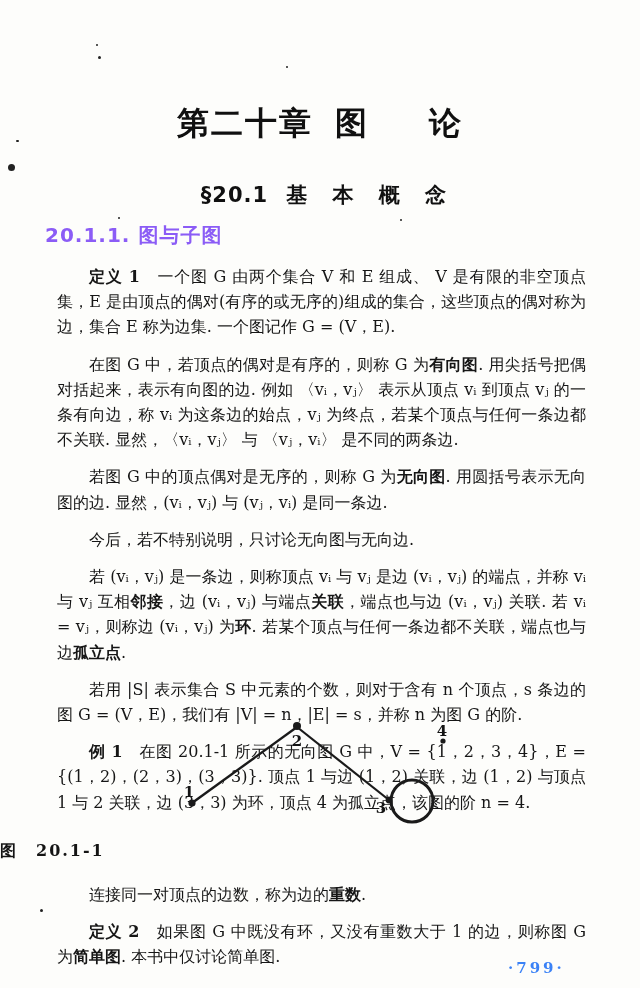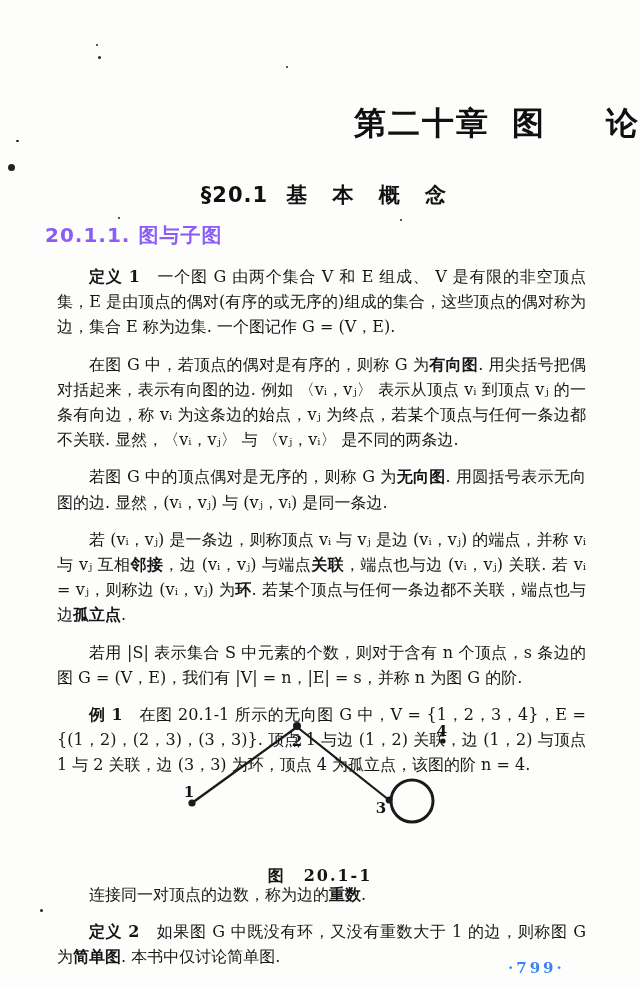--- a/index.html
+++ b/index.html
@@ -8,21 +8,21 @@
     width:640px;height:988px;
     margin:0 auto;
     background:#fdfdfb;
     color:#141414;
     font-family:"DejaVu Serif","Liberation Serif",serif;
     overflow:hidden;
   }
   
   .chapter-title{
     position:absolute;top:102px;left:0;width:640px;
-    display:flex;justify-content:flex-end;align-items:baseline;
+    display:flex;justify-content:center;align-items:baseline;
     font-family:"DejaVu Sans","Liberation Sans",sans-serif;
     font-weight:bold;font-size:32px;letter-spacing:2px;color:#101010;
   }
   .chapter-title .t1{margin-right:22px;}
   .chapter-title .t2{margin-right:60px;}
   .section-heading{
     position:absolute;top:181px;left:8px;width:640px;
     display:flex;justify-content:center;align-items:baseline;
     font-family:"DejaVu Sans","Liberation Sans",sans-serif;
     font-weight:bold;font-size:21px;color:#101010;
@@ -44,22 +44,22 @@
   .block-b{top:870px;}
   .para{margin:12px;text-indent:2em;}
   .para .b{font-weight:bold;}
   
   .figure-svg{position:absolute;left:148px;top:712px;}
   .figure-svg text{
     font-family:"DejaVu Serif","Liberation Serif",serif;
     font-weight:bold;font-size:15px;fill:#141414;
   }
   .figure-caption{
-    position:absolute;top:866px;left:0;width:640px;
-    text-align:center;font-weight:bold;font-size:16px;
+    position:absolute;top:841px;left:0;width:640px;
+    text-align:left;font-weight:bold;font-size:16px;
     letter-spacing:2px;color:#141414;
   }
   .page-number{
     position:absolute;top:959px;left:508px;
     font-weight:bold;font-size:15px;letter-spacing:3px;color:#3b82f6;
   }
   
   .speck{position:absolute;background:#222;border-radius:50%;}
   .speck.s1{left:8px;top:164px;width:7px;height:7px;}
   .speck.s2{left:16px;top:140px;width:3px;height:2px;border-radius:1px;}
@@ -94,20 +94,21 @@
     <span class="sec-num">§20.1</span>
     <span class="sec-text">基 本 概 念</span>
   </div>
 
   <div class="subsection-heading">20.1.1. 图与子图</div>
 
   <div class="body-block block-a">
       <p class="para"><span class="b">定义 1</span><span>　一个图 G 由两个集合 V 和 E 组成、 V 是有限的非空顶点集，E 是由顶点的偶对(有序的或无序的)组成的集合，这些顶点的偶对称为边，集合 E 称为边集. 一个图记作 G = (V，E).</span></p>
       <p class="para"><span>在图 G 中，若顶点的偶对是有序的，则称 G 为</span><span class="b">有向图</span><span>. 用尖括号把偶对括起来，表示有向图的边. 例如 〈vᵢ，vⱼ〉 表示从顶点 vᵢ 到顶点 vⱼ 的一条有向边，称 vᵢ 为这条边的始点，vⱼ 为终点，若某个顶点与任何一条边都不关联. 显然，〈vᵢ，vⱼ〉 与 〈vⱼ，vᵢ〉 是不同的两条边.</span></p>
       <p class="para"><span>若图 G 中的顶点偶对是无序的，则称 G 为</span><span class="b">无向图</span><span>. 用圆括号表示无向图的边. 显然，(vᵢ，vⱼ) 与 (vⱼ，vᵢ) 是同一条边.</span></p>
+      <p class="para"><span>今后，若不特别说明，只讨论无向图与无向边.</span></p>
       <p class="para"><span>若 (vᵢ，vⱼ) 是一条边，则称顶点 vᵢ 与 vⱼ 是边 (vᵢ，vⱼ) 的端点，并称 vᵢ 与 vⱼ 互相</span><span class="b">邻接</span><span>，边 (vᵢ，vⱼ) 与端点</span><span class="b">关联</span><span>，端点也与边 (vᵢ，vⱼ) 关联. 若 vᵢ = vⱼ，则称边 (vᵢ，vⱼ) 为</span><span class="b">环</span><span>. 若某个顶点与任何一条边都不关联，端点也与边</span><span class="b">孤立点</span><span>.</span></p>
       <p class="para"><span>若用 |S| 表示集合 S 中元素的个数，则对于含有 n 个顶点，s 条边的图 G = (V，E)，我们有 |V| = n，|E| = s，并称 n 为图 G 的阶.</span></p>
       <p class="para"><span class="b">例 1</span><span>　在图 20.1-1 所示的无向图 G 中，V = {1，2，3，4}，E = {(1，2)，(2，3)，(3，3)}. 顶点 1 与边 (1，2) 关联，边 (1，2) 与顶点 1 与 2 关联，边 (3，3) 为环，顶点 4 为孤立点，该图的阶 n = 4.</span></p>
     </div>
 
   <svg class="figure-svg" width="340" height="130" viewBox="0 0 340 130" xmlns="http://www.w3.org/2000/svg">
 
     <line x1="44" y1="91" x2="149" y2="15" stroke="#1a1a1a" stroke-width="2.4"></line>
 
     <line x1="149" y1="15" x2="241" y2="88" stroke="#1a1a1a" stroke-width="2.2"></line>

